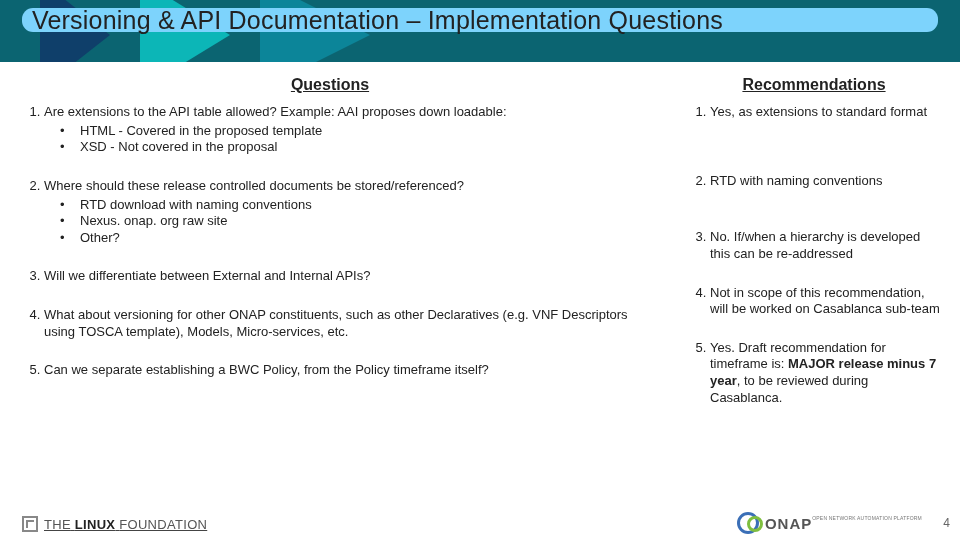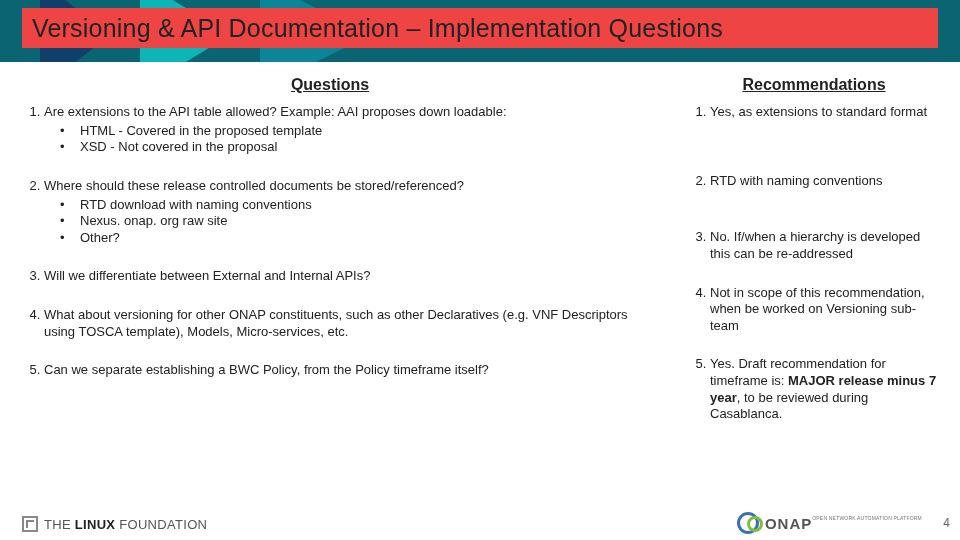--- a/index.html
+++ b/index.html
@@ -23,23 +23,23 @@
     position: absolute;
     top: -20px;
     width: 0; height: 0;
   }
   .chev1{ left:40px; border-top:55px solid transparent; border-bottom:55px solid transparent; border-left:70px solid #0f3f6a; }
   .chev2{ left:140px; border-top:55px solid transparent; border-bottom:55px solid transparent; border-left:90px solid #0cbfbf; opacity:.9;}
   .chev3{ left:260px; border-top:55px solid transparent; border-bottom:55px solid transparent; border-left:110px solid #0da6c2; opacity:.5;}
   .titlebar {
     position: absolute;
     left: 22px; top: 8px;
-    width: 916px; height: 40px;
-    background: #ef4444;
-    border-radius: 0;
+    width: 916px; height: 24px;
+    background: #7dd3fc;
+    border-radius: 11px;
     box-shadow: 0 0 0 rgba(0,0,0,0);
     display: flex;
     align-items: center;
     padding-left: 10px;
     box-sizing: border-box;
   }
   .titlebar h1 {
     margin: 0;
     font-size: 25px;
     font-weight: 400;
@@ -105,21 +105,21 @@
     color:#444; font-size:13px; letter-spacing:.3px;
   }
   .lf-square {
     width:16px; height:16px; background:#fff;
     position:relative; border:2px solid #888; box-sizing:border-box;
   }
   .lf-square::after{
     content:""; position:absolute; left:2px; top:2px; width:6px; height:6px;
     border-top:2px solid #888; border-left:2px solid #888;
   }
-  .lf-text { font-weight:400; }
+  .lf-text { font-weight:400;text-decoration:underline; }
   .lf-text .t1 { color:#555; }
   .lf-text .t2 { color:#222; font-weight:600; }
 
   .onap-logo {
     position:absolute; right:38px; bottom:6px;
     display:flex; align-items:center; gap:6px;
     font-family: Arial, sans-serif;
     color:#555;
   }
   .onap-mark {
@@ -191,21 +191,21 @@
       <li style="margin-bottom:52px;">
         <span>Yes, as extensions to standard format</span>
       </li>
       <li style="margin-bottom:40px;">
         <span>RTD with naming conventions</span>
       </li>
       <li style="margin-bottom:22px;">
         <span>No. If/when a hierarchy is developed this can be re-addressed</span>
       </li>
       <li style="margin-bottom:22px;">
-        <span>Not in scope of this recommendation, when be worked on Versioning sub-team</span>
+        <span>Not in scope of this recommendation, will be worked on Casablanca sub-team</span>
       </li>
       <li>
         <span>Yes.  Draft recommendation for timeframe is: </span><span class="bold">MAJOR release minus 7 year</span><span>, to be reviewed during Casablanca.</span>
       </li>
     </ol>
   </div>
 </div>
 
 <div class="footer">
   <div class="linuxfoundation">

